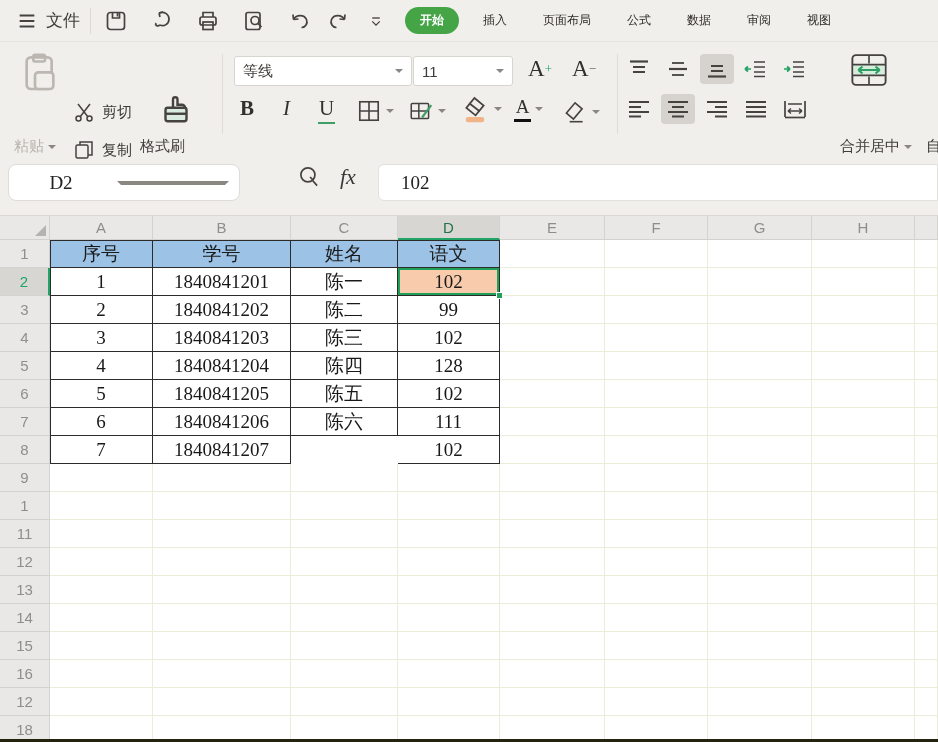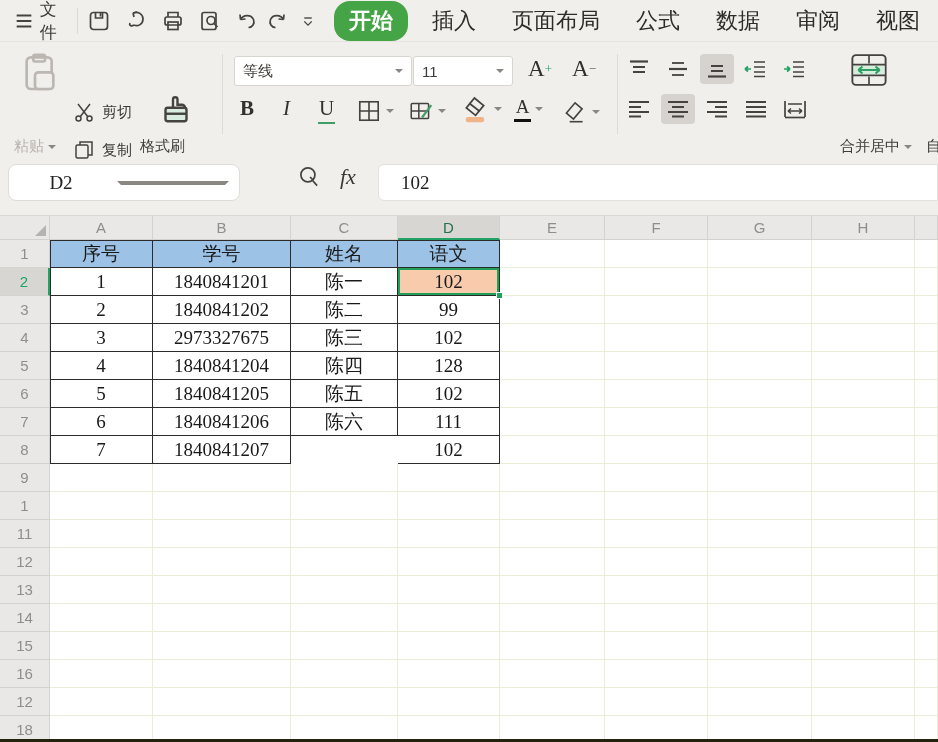--- a/index.html
+++ b/index.html
@@ -8,21 +8,21 @@
   svg { display:block; }
   .caret { width:0; height:0; border:4px solid transparent; border-top-color:#8a8681; margin-left:4px; margin-top:4px; }
 
   
   #tabbar { position:absolute; left:0; top:0; width:938px; height:42px;
             display:flex; align-items:center; border-bottom:1px solid #e6e4e1; }
   .qbtn { display:flex; align-items:center; justify-content:center; width:30px; height:30px; }
   #file-group { display:flex; align-items:center; margin-left:12px; gap:4px; font-size:17px; }
   .vsep { width:1px; height:26px; background:#ddDAd6; margin:0 10px; }
   .hsep-sp { width:8px; }
-  .tab { font-size:22px; color:#2e2c29; padding:5px 8px; margin:0 10px; white-space:nowrap; }
+  .tab { font-size:12px; color:#2e2c29; padding:5px 8px; margin:0 10px; white-space:nowrap; }
   .tab.active { background:#45a546; color:#fff; border-radius:16px; padding:5px 15px; font-weight:bold; margin:0 6px 0 14px; }
 
   
   #toolbar { position:absolute; left:0; top:42px; width:938px; height:108px; }
   .tsep { position:absolute; top:12px; width:1px; height:80px; background:#dfdcd8; }
   .lbl { font-size:15px; color:#3e3c39; white-space:nowrap; }
   .lbl.dis { color:#b9b4ae;text-align:center; }
   .ibtn { position:absolute; display:flex; align-items:center; }
   .combo { position:absolute; height:30px; background:#fff; border:1px solid #d8d5d1; border-radius:3px;
            display:flex; align-items:center; padding:0 8px; font-size:15px; }
@@ -415,21 +415,21 @@
       <div class="cell tcell" style="left: 50px; top: 80px; width: 103px; height: 28px;">2</div>
       <div class="cell tcell" style="left: 153px; top: 80px; width: 138px; height: 28px;">1840841202</div>
       <div class="cell tcell" style="left: 291px; top: 80px; width: 107px; height: 28px;">陈二</div>
       <div class="cell tcell" style="left: 398px; top: 80px; width: 102px; height: 28px;">99</div>
       <div class="cell" style="left: 500px; top: 80px; width: 105px; height: 28px;"></div>
       <div class="cell" style="left: 605px; top: 80px; width: 103px; height: 28px;"></div>
       <div class="cell" style="left: 708px; top: 80px; width: 104px; height: 28px;"></div>
       <div class="cell" style="left: 812px; top: 80px; width: 103px; height: 28px;"></div>
       <div class="cell" style="left: 915px; top: 80px; width: 23px; height: 28px;"></div>
       <div class="cell tcell" style="left: 50px; top: 108px; width: 103px; height: 28px;">3</div>
-      <div class="cell tcell" style="left: 153px; top: 108px; width: 138px; height: 28px;">2973327675</div>
+      <div class="cell tcell" style="left: 153px; top: 108px; width: 138px; height: 28px;">1840841203</div>
       <div class="cell tcell" style="left: 291px; top: 108px; width: 107px; height: 28px;">陈三</div>
       <div class="cell tcell" style="left: 398px; top: 108px; width: 102px; height: 28px;">102</div>
       <div class="cell" style="left: 500px; top: 108px; width: 105px; height: 28px;"></div>
       <div class="cell" style="left: 605px; top: 108px; width: 103px; height: 28px;"></div>
       <div class="cell" style="left: 708px; top: 108px; width: 104px; height: 28px;"></div>
       <div class="cell" style="left: 812px; top: 108px; width: 103px; height: 28px;"></div>
       <div class="cell" style="left: 915px; top: 108px; width: 23px; height: 28px;"></div>
       <div class="cell tcell" style="left: 50px; top: 136px; width: 103px; height: 28px;">4</div>
       <div class="cell tcell" style="left: 153px; top: 136px; width: 138px; height: 28px;">1840841204</div>
       <div class="cell tcell" style="left: 291px; top: 136px; width: 107px; height: 28px;">陈四</div>

